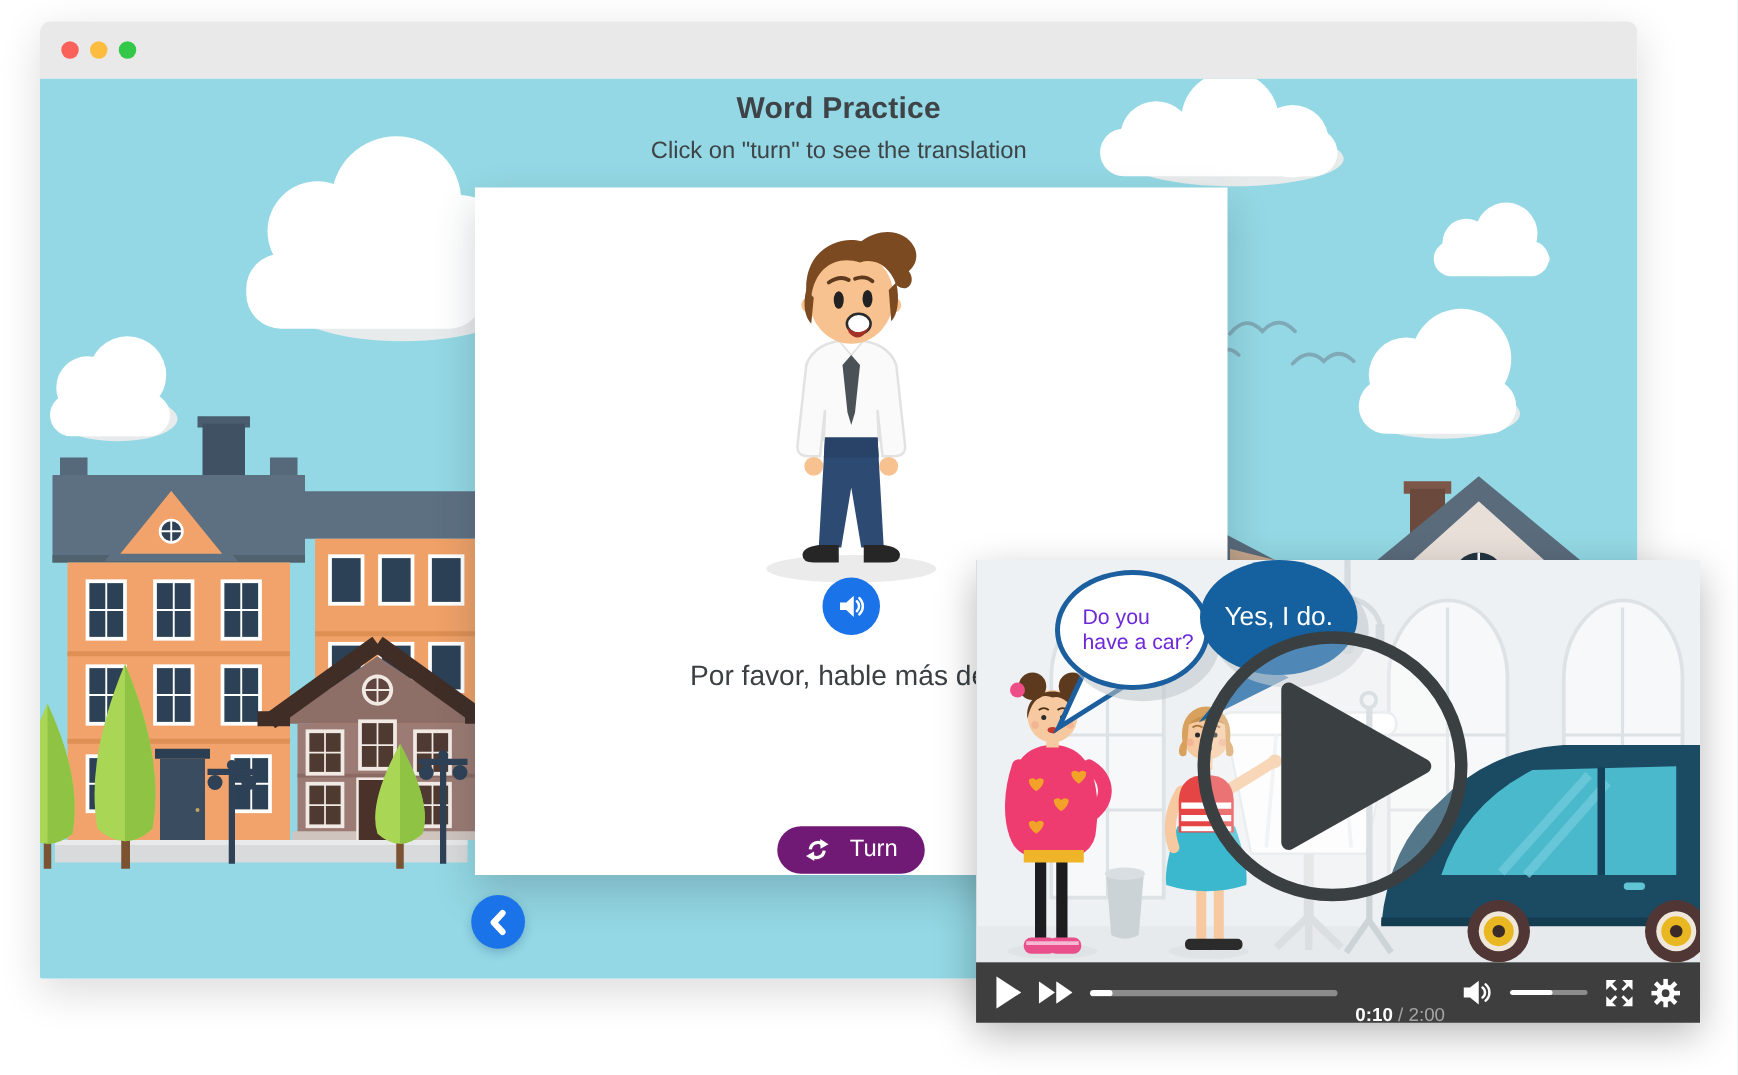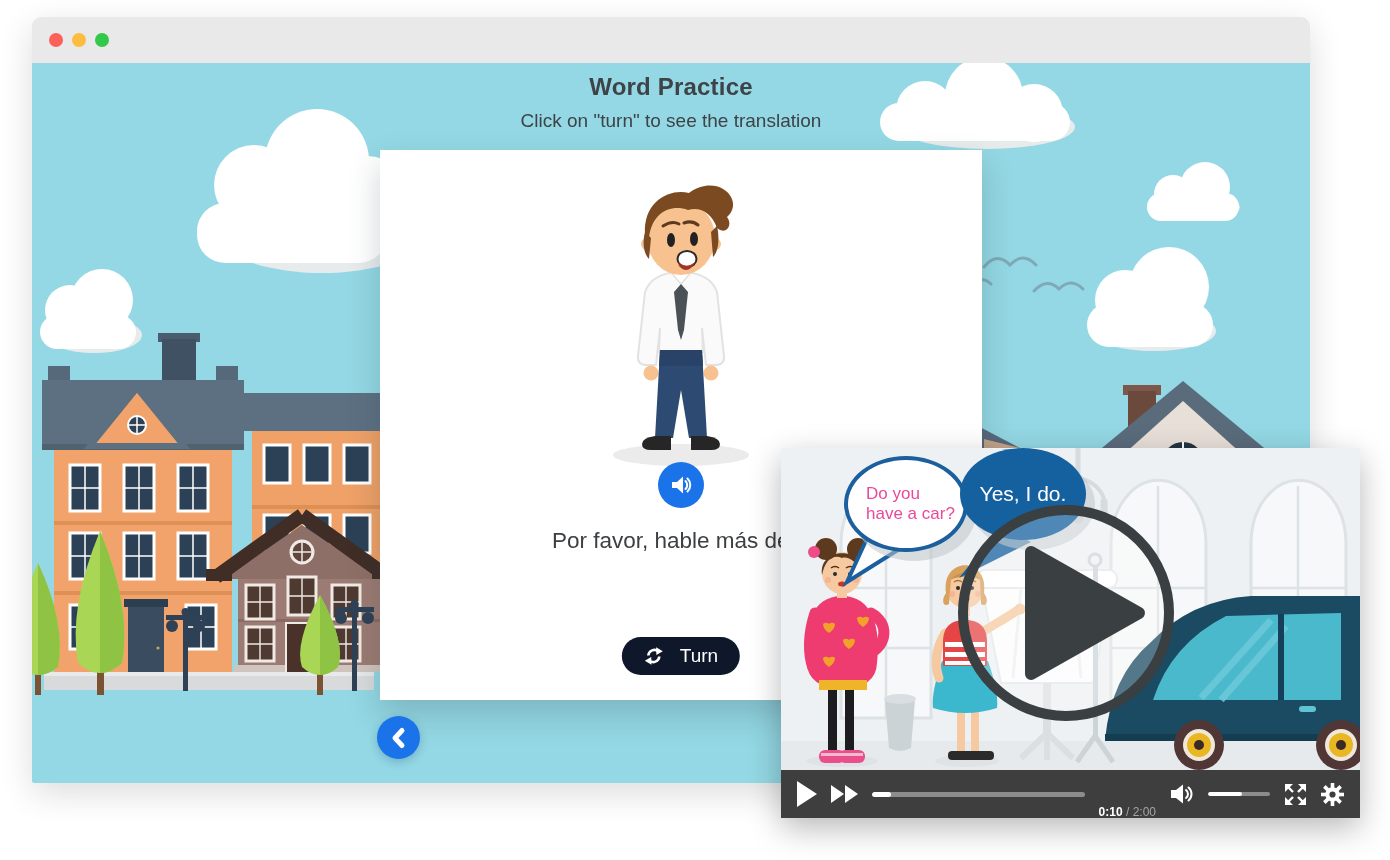--- a/index.html
+++ b/index.html
@@ -21,48 +21,48 @@
   .hdr-sub{margin-top:9px;font-size:19px;color:#3e4347;}
 
   
   .card{position:absolute;left:348px;top:87px;width:602px;height:550px;background:#ffffff;
     box-shadow:0 14px 30px rgba(40,60,70,.22);z-index:4;}
   .man-wrap{position:absolute;left:50%;top:10px;transform:translateX(-50%);}
   .audio-btn{position:absolute;left:50%;top:312px;transform:translateX(-50%);width:46px;height:46px;
     border-radius:50%;background:#1a73e8;border:none;display:flex;align-items:center;justify-content:center;cursor:pointer;}
   .sentence{position:absolute;left:0;top:378px;width:100%;padding-left:172px;font-size:22.5px;
     color:#3c4043;white-space:nowrap;text-align:left;}
-  .turn-btn{position:absolute;left:50%;top:487px;transform:translateX(-50%);height:38px;border-radius:19px;
-    background:#0f172a;color:#fff;border:none;display:flex;align-items:center;gap:16px;padding:0 22px;
+  .turn-btn{position:absolute;left:50%;top:511px;transform:translateX(-50%);height:38px;border-radius:19px;
+    background:#701a75;color:#fff;border:none;display:flex;align-items:center;gap:16px;padding:0 22px;
     font-size:19px;font-weight:500;font-family:inherit;cursor:pointer;}
 
   .back-btn{position:absolute;left:345px;top:653px;width:43px;height:43px;border-radius:50%;background:#1a73e8;
     border:none;display:flex;align-items:center;justify-content:center;z-index:4;cursor:pointer;
     box-shadow:0 3px 8px rgba(20,60,120,.25);}
   .counter{position:absolute;left:348px;top:661px;width:602px;text-align:center;font-size:22px;
     font-weight:600;color:#9d9d96;z-index:3;}
 
   
   .video{position:absolute;left:781px;top:448px;width:579px;height:370px;z-index:9;
     box-shadow:0 10px 30px rgba(0,0,0,.28);background:#3e3e3e;}
   .scene{position:relative;width:579px;height:322px;background:#eef1f3;overflow:hidden;}
   .bubble{position:absolute;border-radius:50%;display:flex;align-items:center;justify-content:center;z-index:3;}
   .bubble1{left:63px;top:8px;width:124px;height:96px;background:#fff;border:4px solid #1c5f9e;
-    color:#ec4899;font-size:17px;line-height:1.18;box-shadow:8px 9px 0 rgba(190,197,201,.55);}
+    color:#6d28d9;font-size:17px;line-height:1.18;box-shadow:8px 9px 0 rgba(190,197,201,.55);}
   .bubble1 .btxt{width:100px;text-align:left;padding-left:10px;}
   .bubble2{left:179px;top:0px;width:126px;height:92px;background:#15609f;color:#fff;font-size:21px;
     box-shadow:9px 10px 0 rgba(190,197,201,.55);}
   .tail-svg{position:absolute;z-index:2;}
   .play-overlay{position:absolute;left:170px;top:50px;z-index:5;cursor:pointer;}
   .controls{position:relative;height:48px;background:#3e3e3e;display:flex;align-items:center;
     gap:14px;padding:0 16px;}
   .ctl-btn{background:none;border:none;padding:0;display:flex;align-items:center;cursor:pointer;}
   .progress{flex:1;height:5px;background:#8c8c8c;border-radius:3px;overflow:hidden;cursor:pointer;}
   .progress>div{height:100%;background:#ffffff;border-radius:3px;}
-  .time{font-size:12px;white-space:nowrap;margin-top:36px;}
+  .time{font-size:15px;white-space:nowrap;margin-top:36px;}
   .t-cur{color:#ffffff;font-weight:700;}
   .t-sep,.t-tot{color:#a4a4a4;font-weight:400;}
   .vol-slider{width:62px;height:4px;background:#8c8c8c;border-radius:2px;overflow:hidden;cursor:pointer;}
   .vol-slider>div{height:100%;background:#fff;border-radius:2px;}
 </style>
 </head>
 <body>
 
 <div id="stage">
 

